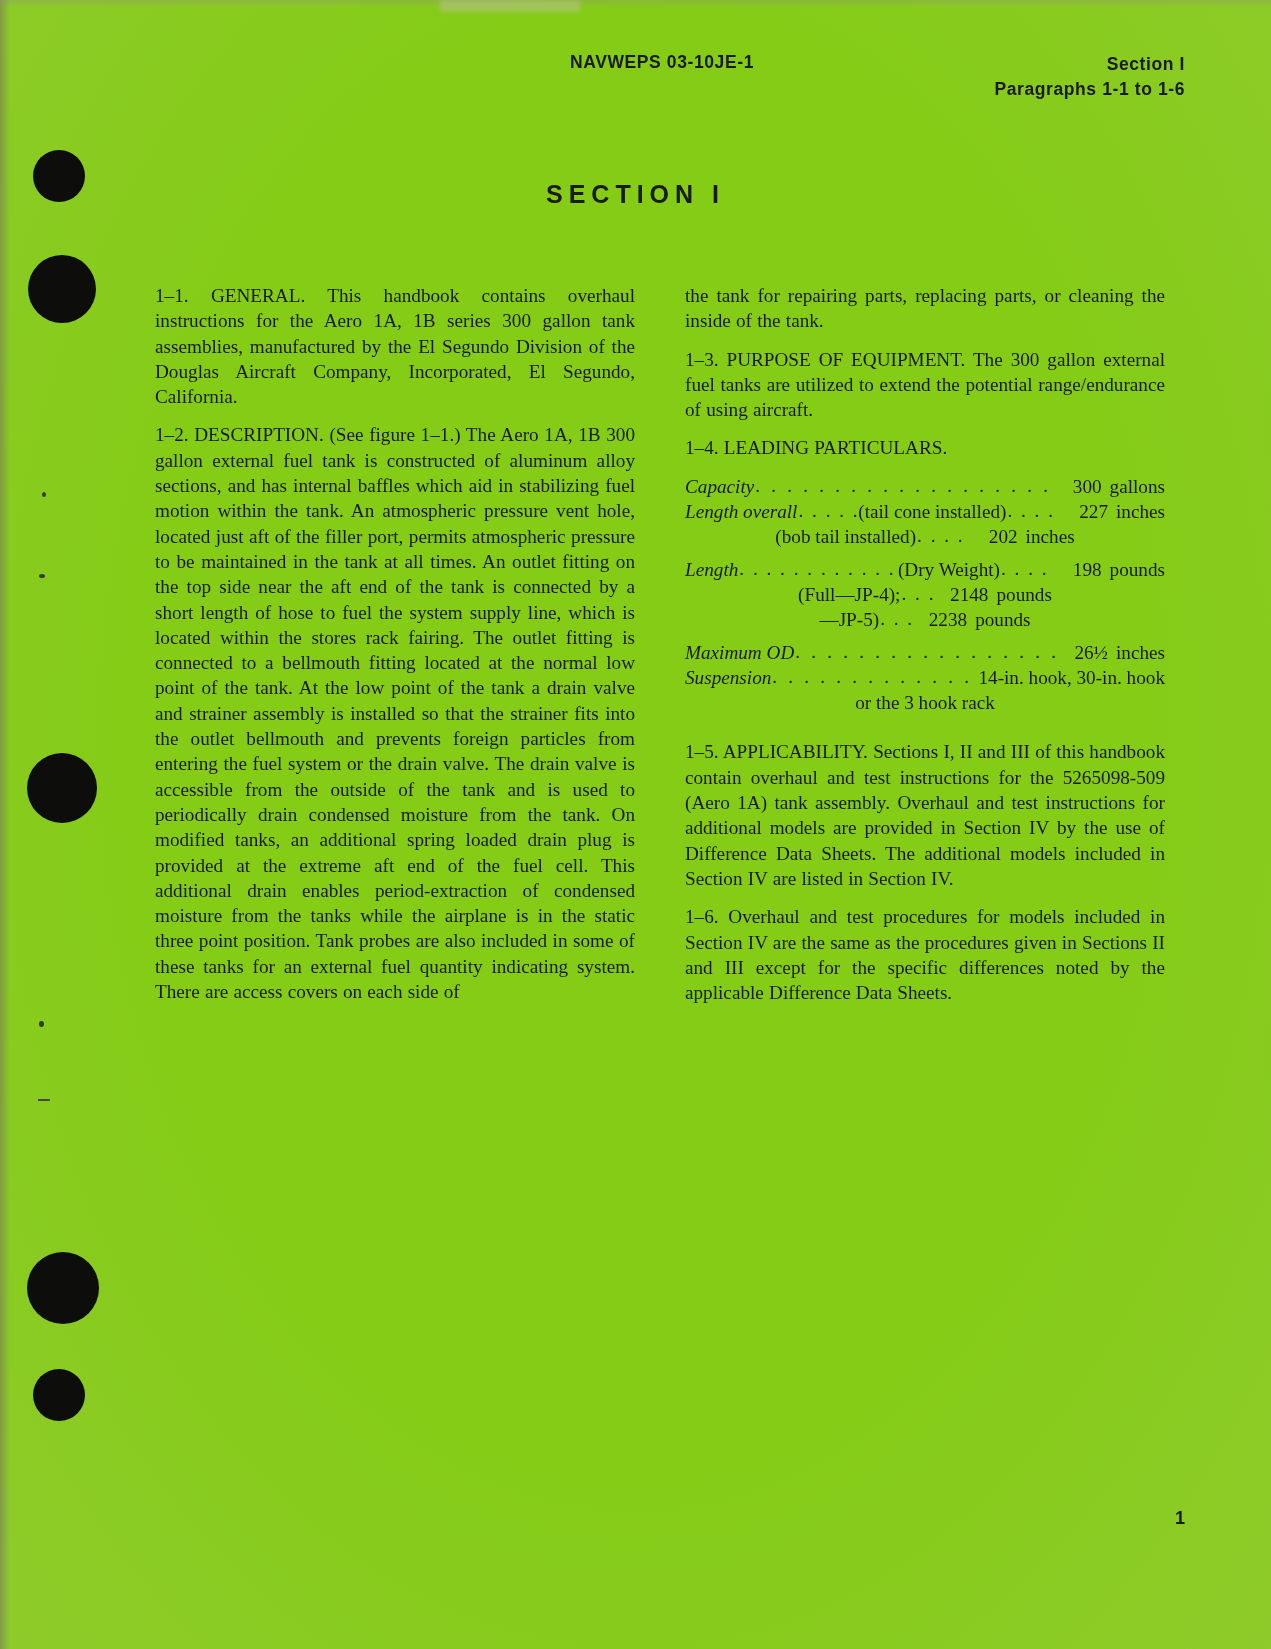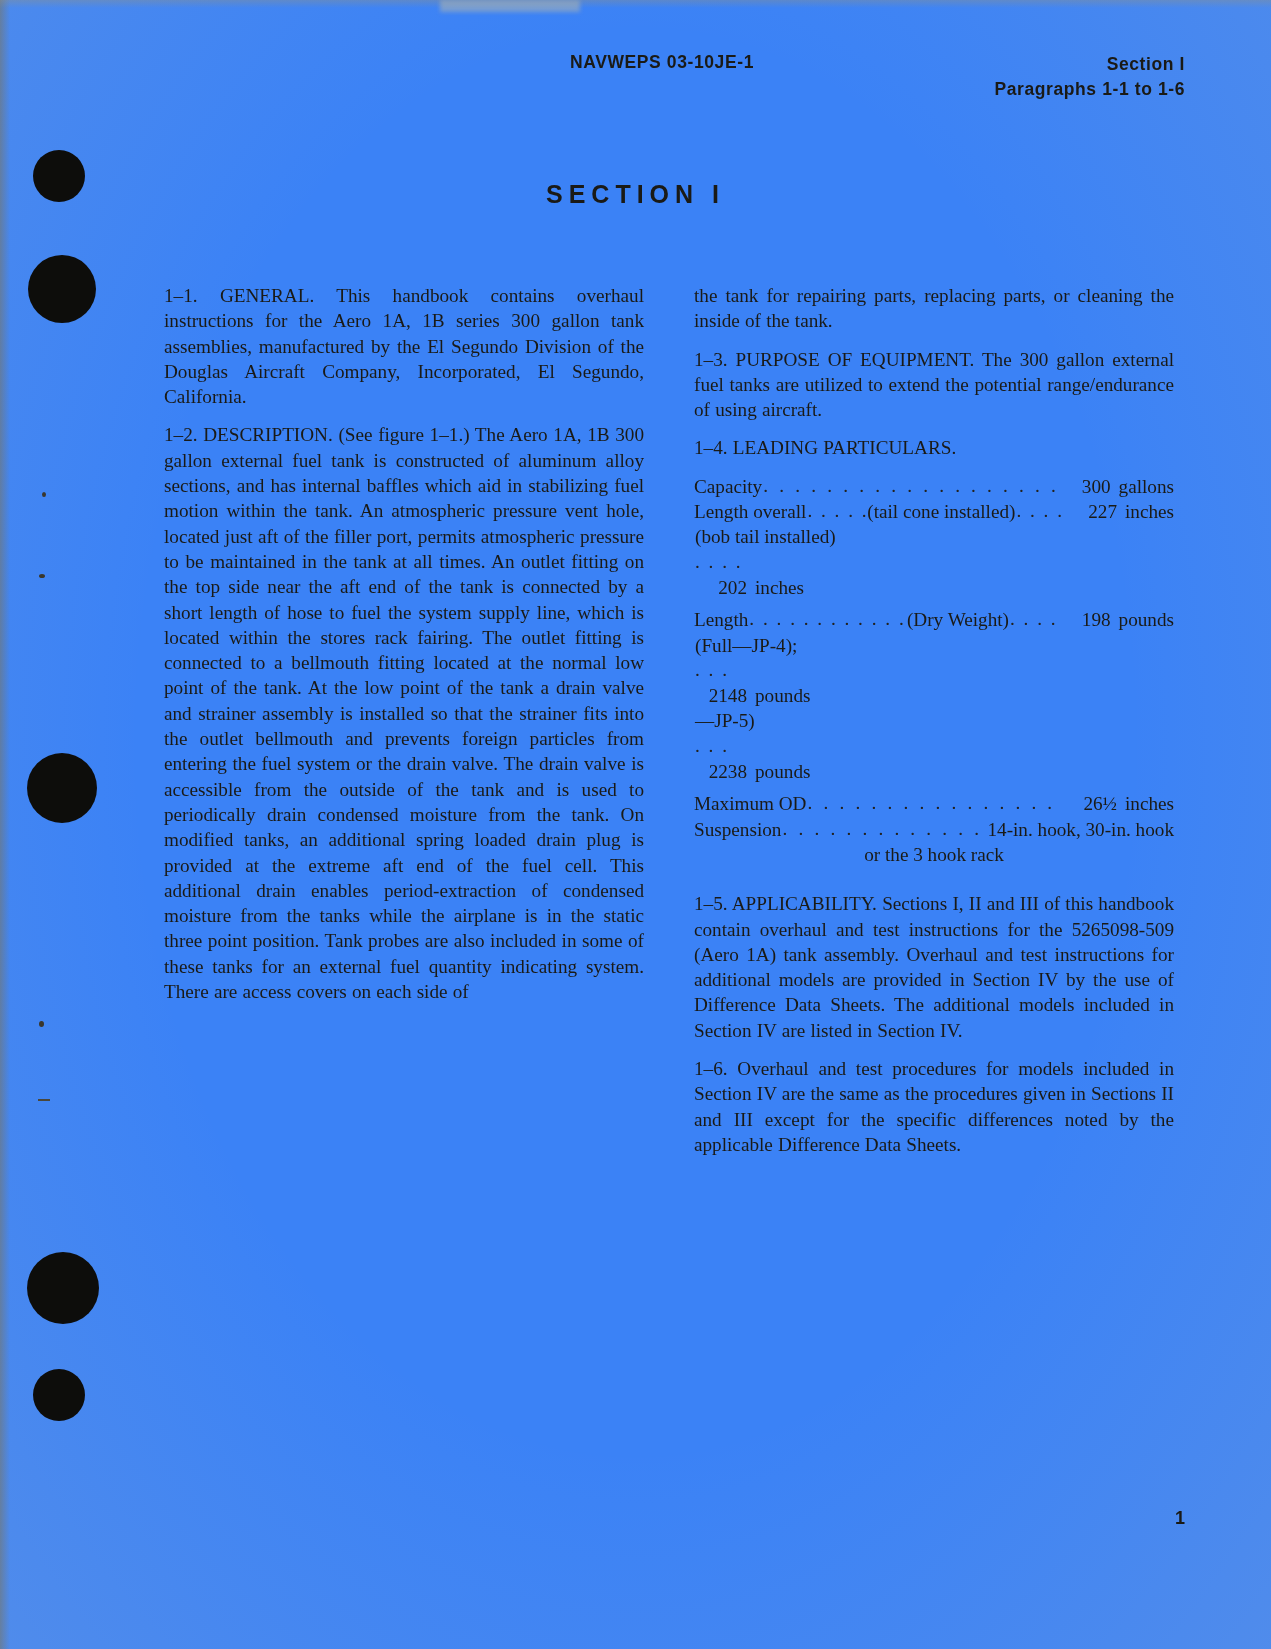--- a/index.html
+++ b/index.html
@@ -4,21 +4,21 @@
 <style>
   html, body {
     margin: 0;
     padding: 0;
     background: #ffffff;
   }
   .page {
     position: relative;
     width: 1271px;
     height: 1649px;
-    background: #3b82f6;
+    background: #84cc16;
     overflow: hidden;
     font-family: "Liberation Serif", "DejaVu Serif", serif;
     color: #1a1a16;
   }
   
   .scan-tone {
     position: absolute;
     inset: 0;
     background:
       radial-gradient(ellipse at 50% 45%, rgba(255,255,255,0.0) 55%, rgba(205,198,170,0.14) 100%);
@@ -114,21 +114,21 @@
   .sec-subtitle {
     font-family: "Liberation Sans", "DejaVu Sans", sans-serif;
     font-weight: bold;
     font-size: 25px;
     letter-spacing: 5px;
   }
 
   
   .columns {
     position: absolute;
-    left: 164px;
+    left: 155px;
     top: 283px;
     width: 1010px;
     display: flex;
     gap: 50px;
   }
   .col {
     width: 480px;
   }
   p.body {
     margin: 0 0 13px 0;
@@ -147,37 +147,37 @@
   .particulars {
     margin-top: 6px;
     font-size: 19.2px;
     line-height: 25.3px;
   }
   .pt-row {
     display: flex;
     align-items: baseline;
     white-space: nowrap;
   }
-  .pt-label { flex: 0 0 auto; }
+  .pt-label { flex: 0 0 auto; font-style: italic; }
   .pt-leader {
     flex: 1 1 auto;
     overflow: hidden;
     white-space: nowrap;
     letter-spacing: 3.2px;
     color: #23211c;
     transform: translateY(-1px);
     margin: 0 1px;
   }
   .pt-leader.tight { letter-spacing: 2.0px; }
   .pt-mid { flex: 0 0 auto; }
   .pt-value {
     flex: 0 0 auto;
     text-align: left;
   }
-  .pt-row.indent { justify-content: center; flex-direction: column; }
+  .pt-row.indent { justify-content: center; }
   .pt-spacer { height: 7px; }
   .pt-valcol {
     display: inline-block;
     min-width: 52px;
     text-align: right;
   }
   .pt-unit { display: inline-block; padding-left: 8px; }
   .pt-tail-right {
     text-align: center;
     white-space: nowrap;

